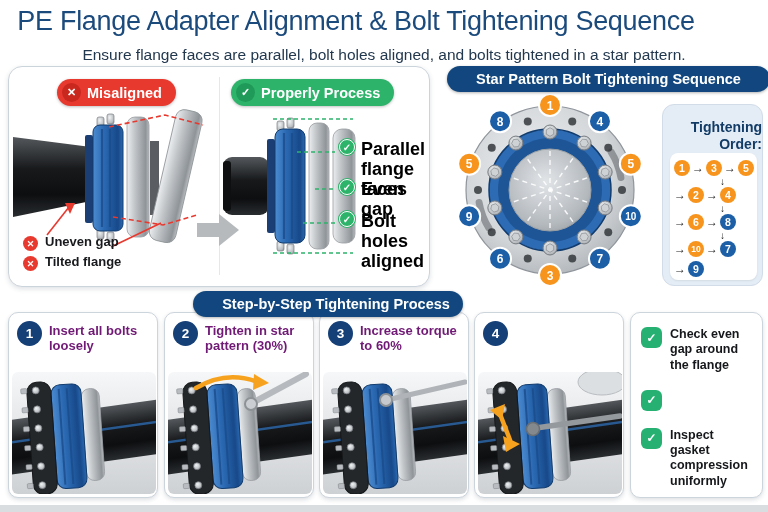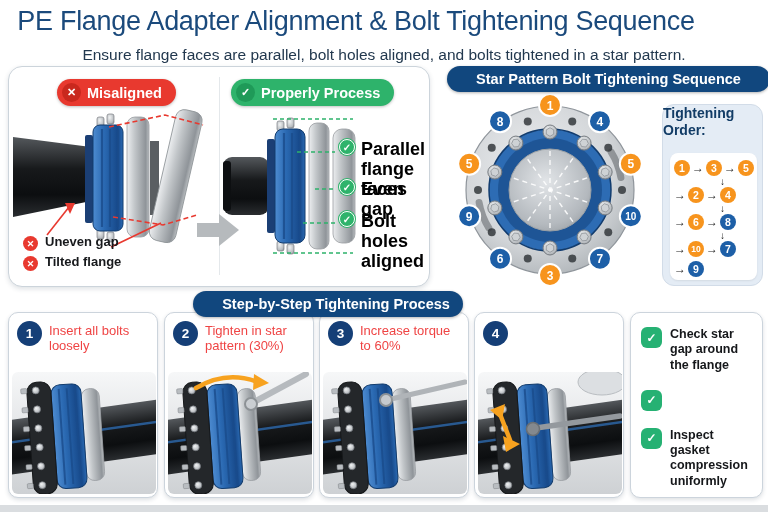--- a/index.html
+++ b/index.html
@@ -50,39 +50,39 @@
   .panel-header { position:absolute; background:#11477e; border-radius:13px; color:#fff;
       font-weight:bold; display:flex; align-items:center; justify-content:center;
       box-shadow:0 1px 3px rgba(0,0,0,.3); z-index:5; white-space:nowrap; }
   .star-header { left:447px; top:66px; width:323px; height:26px; font-size:14.5px; }
   .steps-header { left:193px; top:291px; width:270px; height:26px; font-size:14.5px;padding-left:16px; }
 
   .flange-wrap { position:absolute; left:444px; top:92px; width:216px; height:200px; }
 
   .order-box { position:absolute; left:662px; top:104px; width:101px; height:182px;
       background:#e4ecf5; border:1px solid #d2dce8; border-radius:12px; z-index:4; }
-  .order-title { margin-top:0; text-align:left; font-size:14px; font-weight:bold;
+  .order-title { margin-top:14px; text-align:right; font-size:14px; font-weight:bold;
       color:#123c66; line-height:1.2; white-space:pre-line; }
   .order-inner { position:absolute; left:7px; top:48px; width:87px; height:127px;
       background:#fff; border-radius:8px; padding:5px 4px; box-shadow:0 1px 2px rgba(0,0,0,.08); }
   .order-row { display:flex; align-items:center; gap:2px; height:20px; }
   .ob { width:16px; height:16px; border-radius:50%; color:#fff; font-weight:bold; font-size:10.5px;
       display:flex; align-items:center; justify-content:center; flex:0 0 auto; }
   .ob.small { font-size:8.5px; }
   .c-orange { background:#f7941d; } .c-blue { background:#1d5fa7; }
   .arr { font-size:12px; font-weight:bold; color:#1a1a1a; line-height:1; }
   .down-arr { height:7px; line-height:7px; font-size:10px; font-weight:bold; color:#111; margin-left:46px; }
 
   
   .step-card { position:absolute; top:312px; width:150px; height:186px; background:#fff;
       border:1.5px solid #ccd4dc; border-radius:10px; box-shadow:0 2px 4px rgba(30,50,70,.15); }
   .step-head { position:absolute; left:8px; top:8px; right:4px; display:flex; gap:7px; align-items:flex-start; z-index:3; }
   .step-num { width:25px; height:25px; border-radius:50%; background:#153f77; color:#fff;
       font-weight:bold; font-size:13.5px; display:flex; align-items:center; justify-content:center; flex:0 0 auto; }
-  .step-label { font-size:13px; font-weight:normal; color:#ef4444; line-height:1.18; padding-top:2px; }
+  .step-label { font-size:13px; font-weight:bold; color:#701a75; line-height:1.18; padding-top:2px; }
   .step-photo { position:absolute; left:3px; bottom:3px; z-index:1; }
 
   
   .checklist-card { position:absolute; left:630px; top:312px; width:133px; height:186px;
       background:#fff; border:1.5px solid #ccd4dc; border-radius:10px;
       box-shadow:0 2px 4px rgba(30,50,70,.15); padding:14px 9px 0 10px;
       display:flex; flex-direction:column; gap:17px; }
   .check-item { display:flex; gap:8px; align-items:flex-start; }
   .check-box { width:21px; height:21px; border-radius:6px; background:#26b173; color:#fff;
       font-size:12px; font-weight:bold; display:flex; align-items:center; justify-content:center; flex:0 0 auto; }
@@ -499,21 +499,21 @@
       <circle cx="55" cy="57" r="6.5" fill="#84898e" stroke="#6a6f74" stroke-width="1.5"></circle>
       <line x1="22" y1="42" x2="32" y2="68" stroke="#f7a21f" stroke-width="4.5" stroke-linecap="round"></line>
       <polygon points="12,38 27,32 24,48" fill="#f7a21f"></polygon>
       <polygon points="25,64 42,72 28,80" fill="#f7a21f"></polygon>
       </svg>
   </div>
 
   <div class="checklist-card">
     <div class="check-item">
       <span class="check-box">✓</span>
-      <span class="check-label">Check star gap around the flange</span>
+      <span class="check-label">Check even gap around the flange</span>
     </div>
     <div class="check-item">
       <span class="check-box">✓</span>
     </div>
     <div class="check-item">
       <span class="check-box">✓</span>
       <span class="check-label">Inspect gasket compression uniformly</span>
     </div>
   </div>
 

